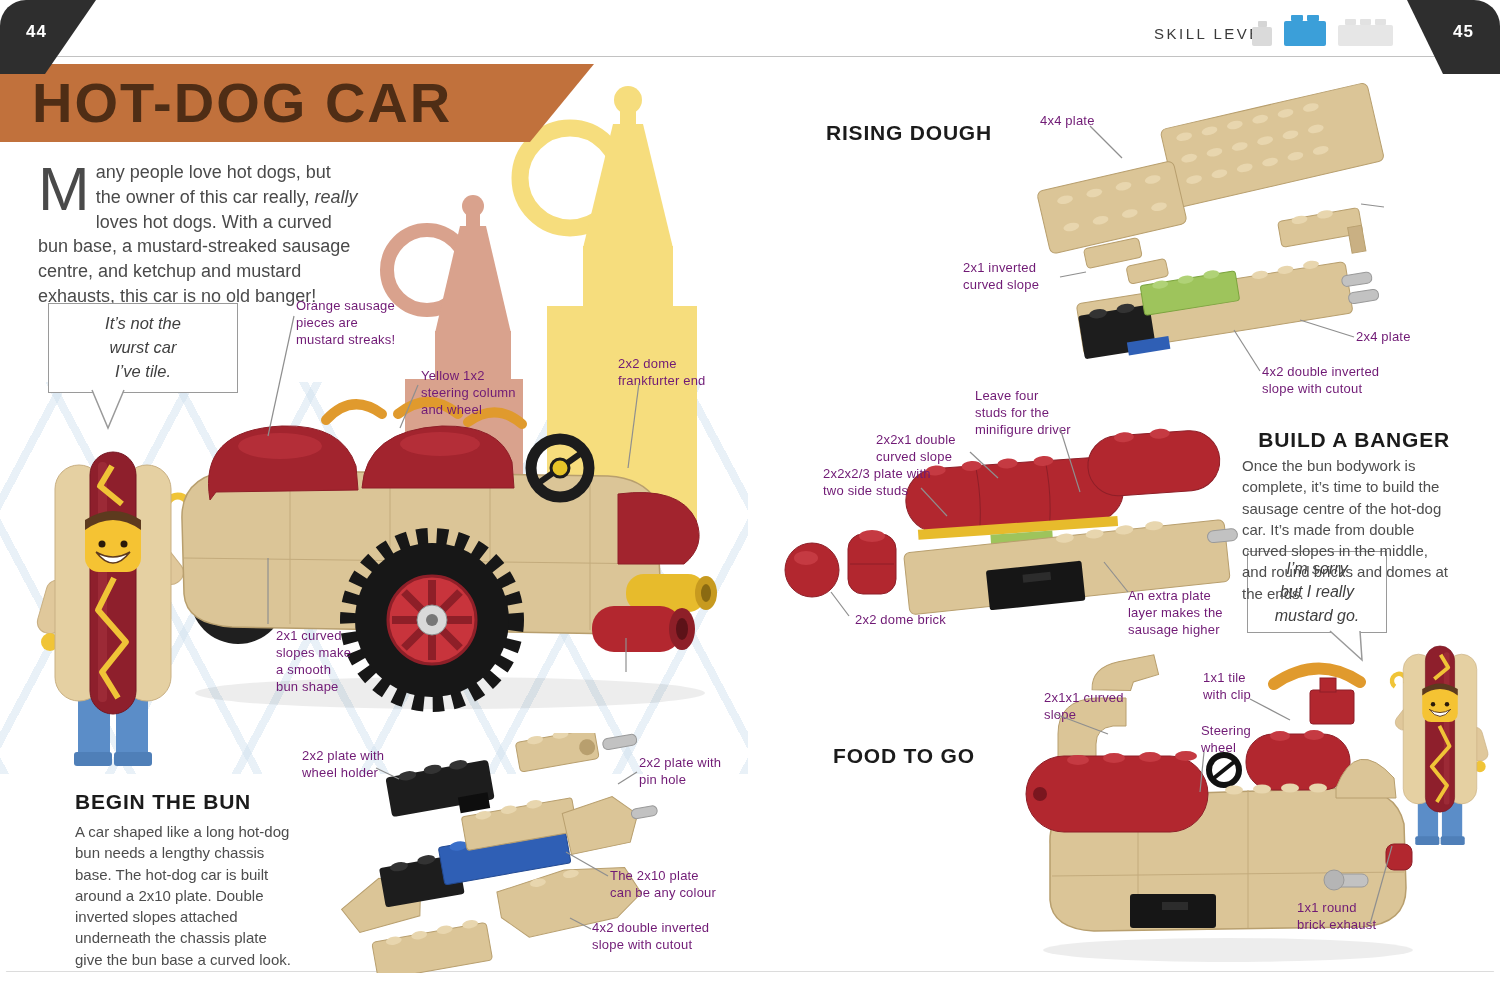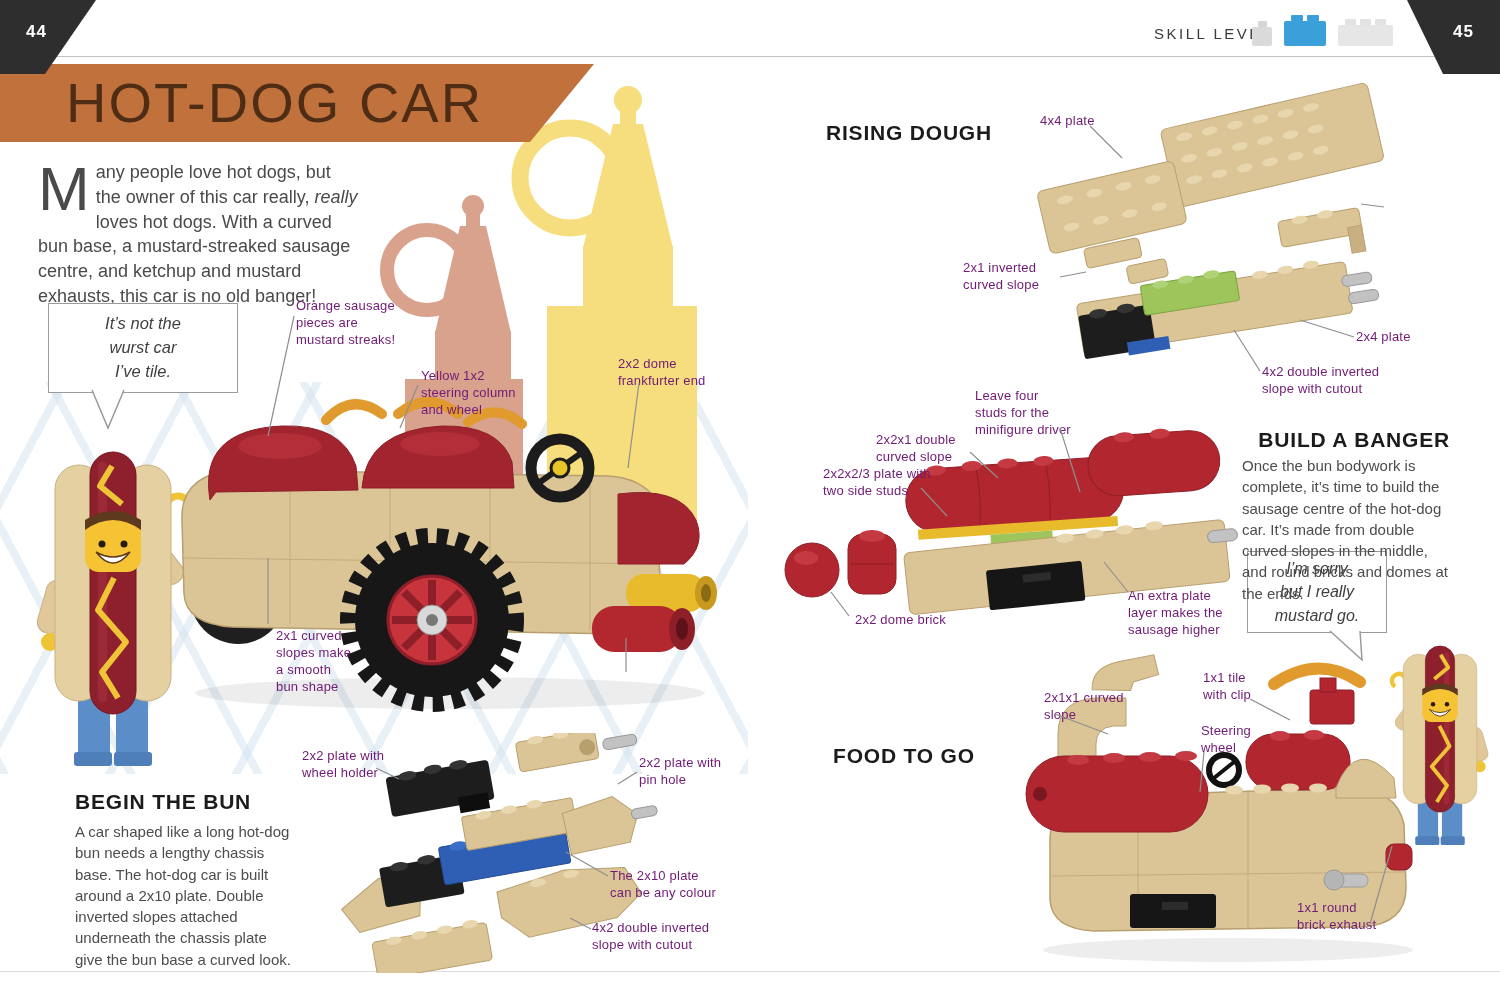--- a/index.html
+++ b/index.html
@@ -1,35 +1,35 @@
 <!DOCTYPE html>
 <html><head>
 <meta charset="utf-8">
 <style>
   html,body{margin:0;padding:0;background:#fff;}
   #page{position:relative;width:1500px;height:981px;background:#fff;overflow:hidden;
-        font-family:"Liberation Sans",sans-serif;color:#4d4d4d;}
+        font-family:"Liberation Sans",sans-serif;color:#4d4d4d;border-radius:26px;}
   
   .header{position:absolute;left:0;top:0;width:1500px;height:56px;background:#fff;
           border-bottom:1px solid #c2c2c2;z-index:50;}
   .corner{position:absolute;top:0;height:74px;background:#2e2e2e;z-index:55;}
   .corner-left{left:0;width:150px;clip-path:polygon(0 0,64% 0,30% 100%,0 100%);}
   .corner-right{right:0;width:150px;clip-path:polygon(38% 0,100% 0,100% 100%,62% 100%);}
   .pagenum{position:absolute;top:22px;color:#fff;font-size:17px;font-weight:700;
            letter-spacing:1px;z-index:56;}
   .skill-label{position:absolute;left:1154px;top:25px;font-size:15px;letter-spacing:2.5px;
                color:#3a3a3a;z-index:52;}
   .brick{position:absolute;z-index:52;}
   .brick .studs{display:flex;justify-content:center;gap:4px;}
   .brick .stud{height:6px;border-radius:1px;}
   .brick .bbody{border-radius:2px;}
   
   .banner{position:absolute;left:0;top:64px;width:594px;height:78px;z-index:20;
           clip-path:polygon(0 0,100% 0,calc(100% - 64px) 100%,0 100%);}
-  .banner h1{margin:0;padding:0 0 0 66px;line-height:78px;font-size:56px;font-weight:400;
+  .banner h1{margin:0;padding:0 0 0 32px;line-height:78px;font-size:56px;font-weight:700;
              letter-spacing:2px;}
   .intro{position:absolute;left:38px;top:160px;width:322px;font-size:18px;line-height:1.38;
          color:#4a4a4a;z-index:20;}
   .dropcap{float:left;font-size:62px;line-height:.82;font-weight:400;margin:4px 6px 0 0;color:#4a4a4a;}
   .cloth{position:absolute;left:0;top:382px;width:748px;height:392px;z-index:1;opacity:.55;
      background:
       repeating-linear-gradient(62deg, rgba(173,203,226,.5) 0 8px, rgba(255,255,255,0) 8px 112px),
       repeating-linear-gradient(-62deg, rgba(173,203,226,.5) 0 8px, rgba(255,255,255,0) 8px 112px);}
   
   .sec-h{position:absolute;font-size:21px;font-weight:700;letter-spacing:.8px;color:#1b1b1b;z-index:35;}

